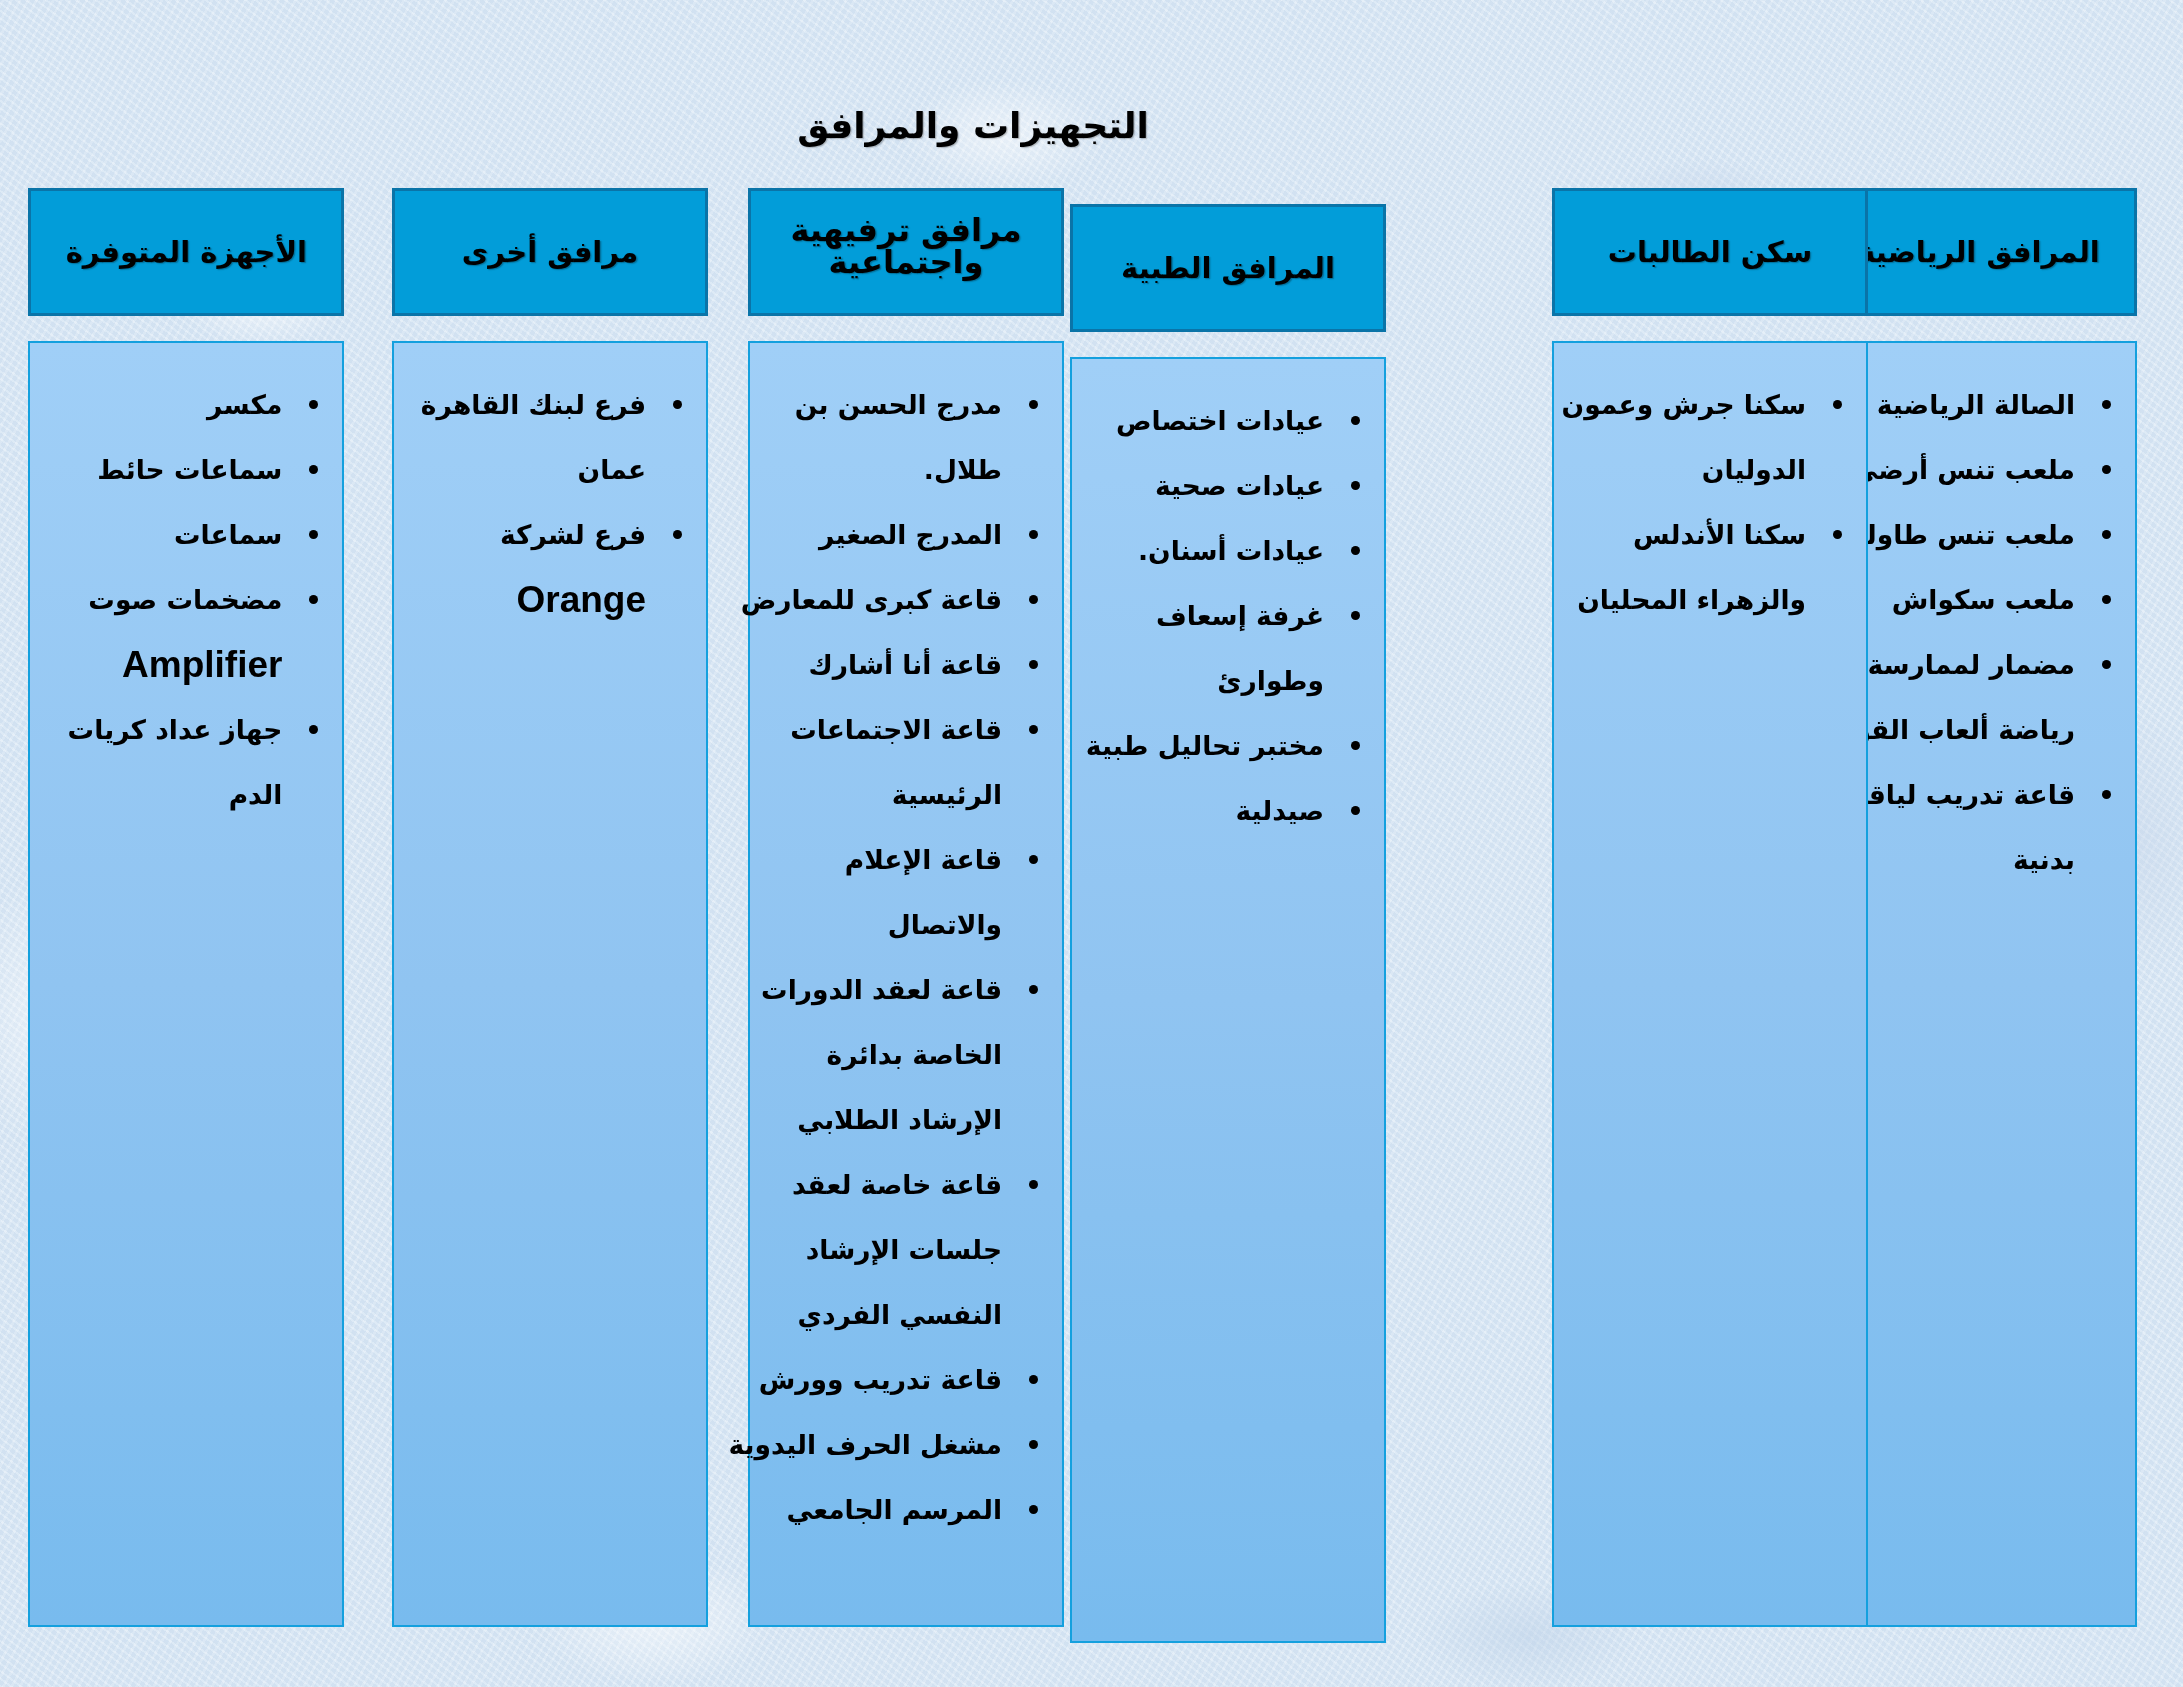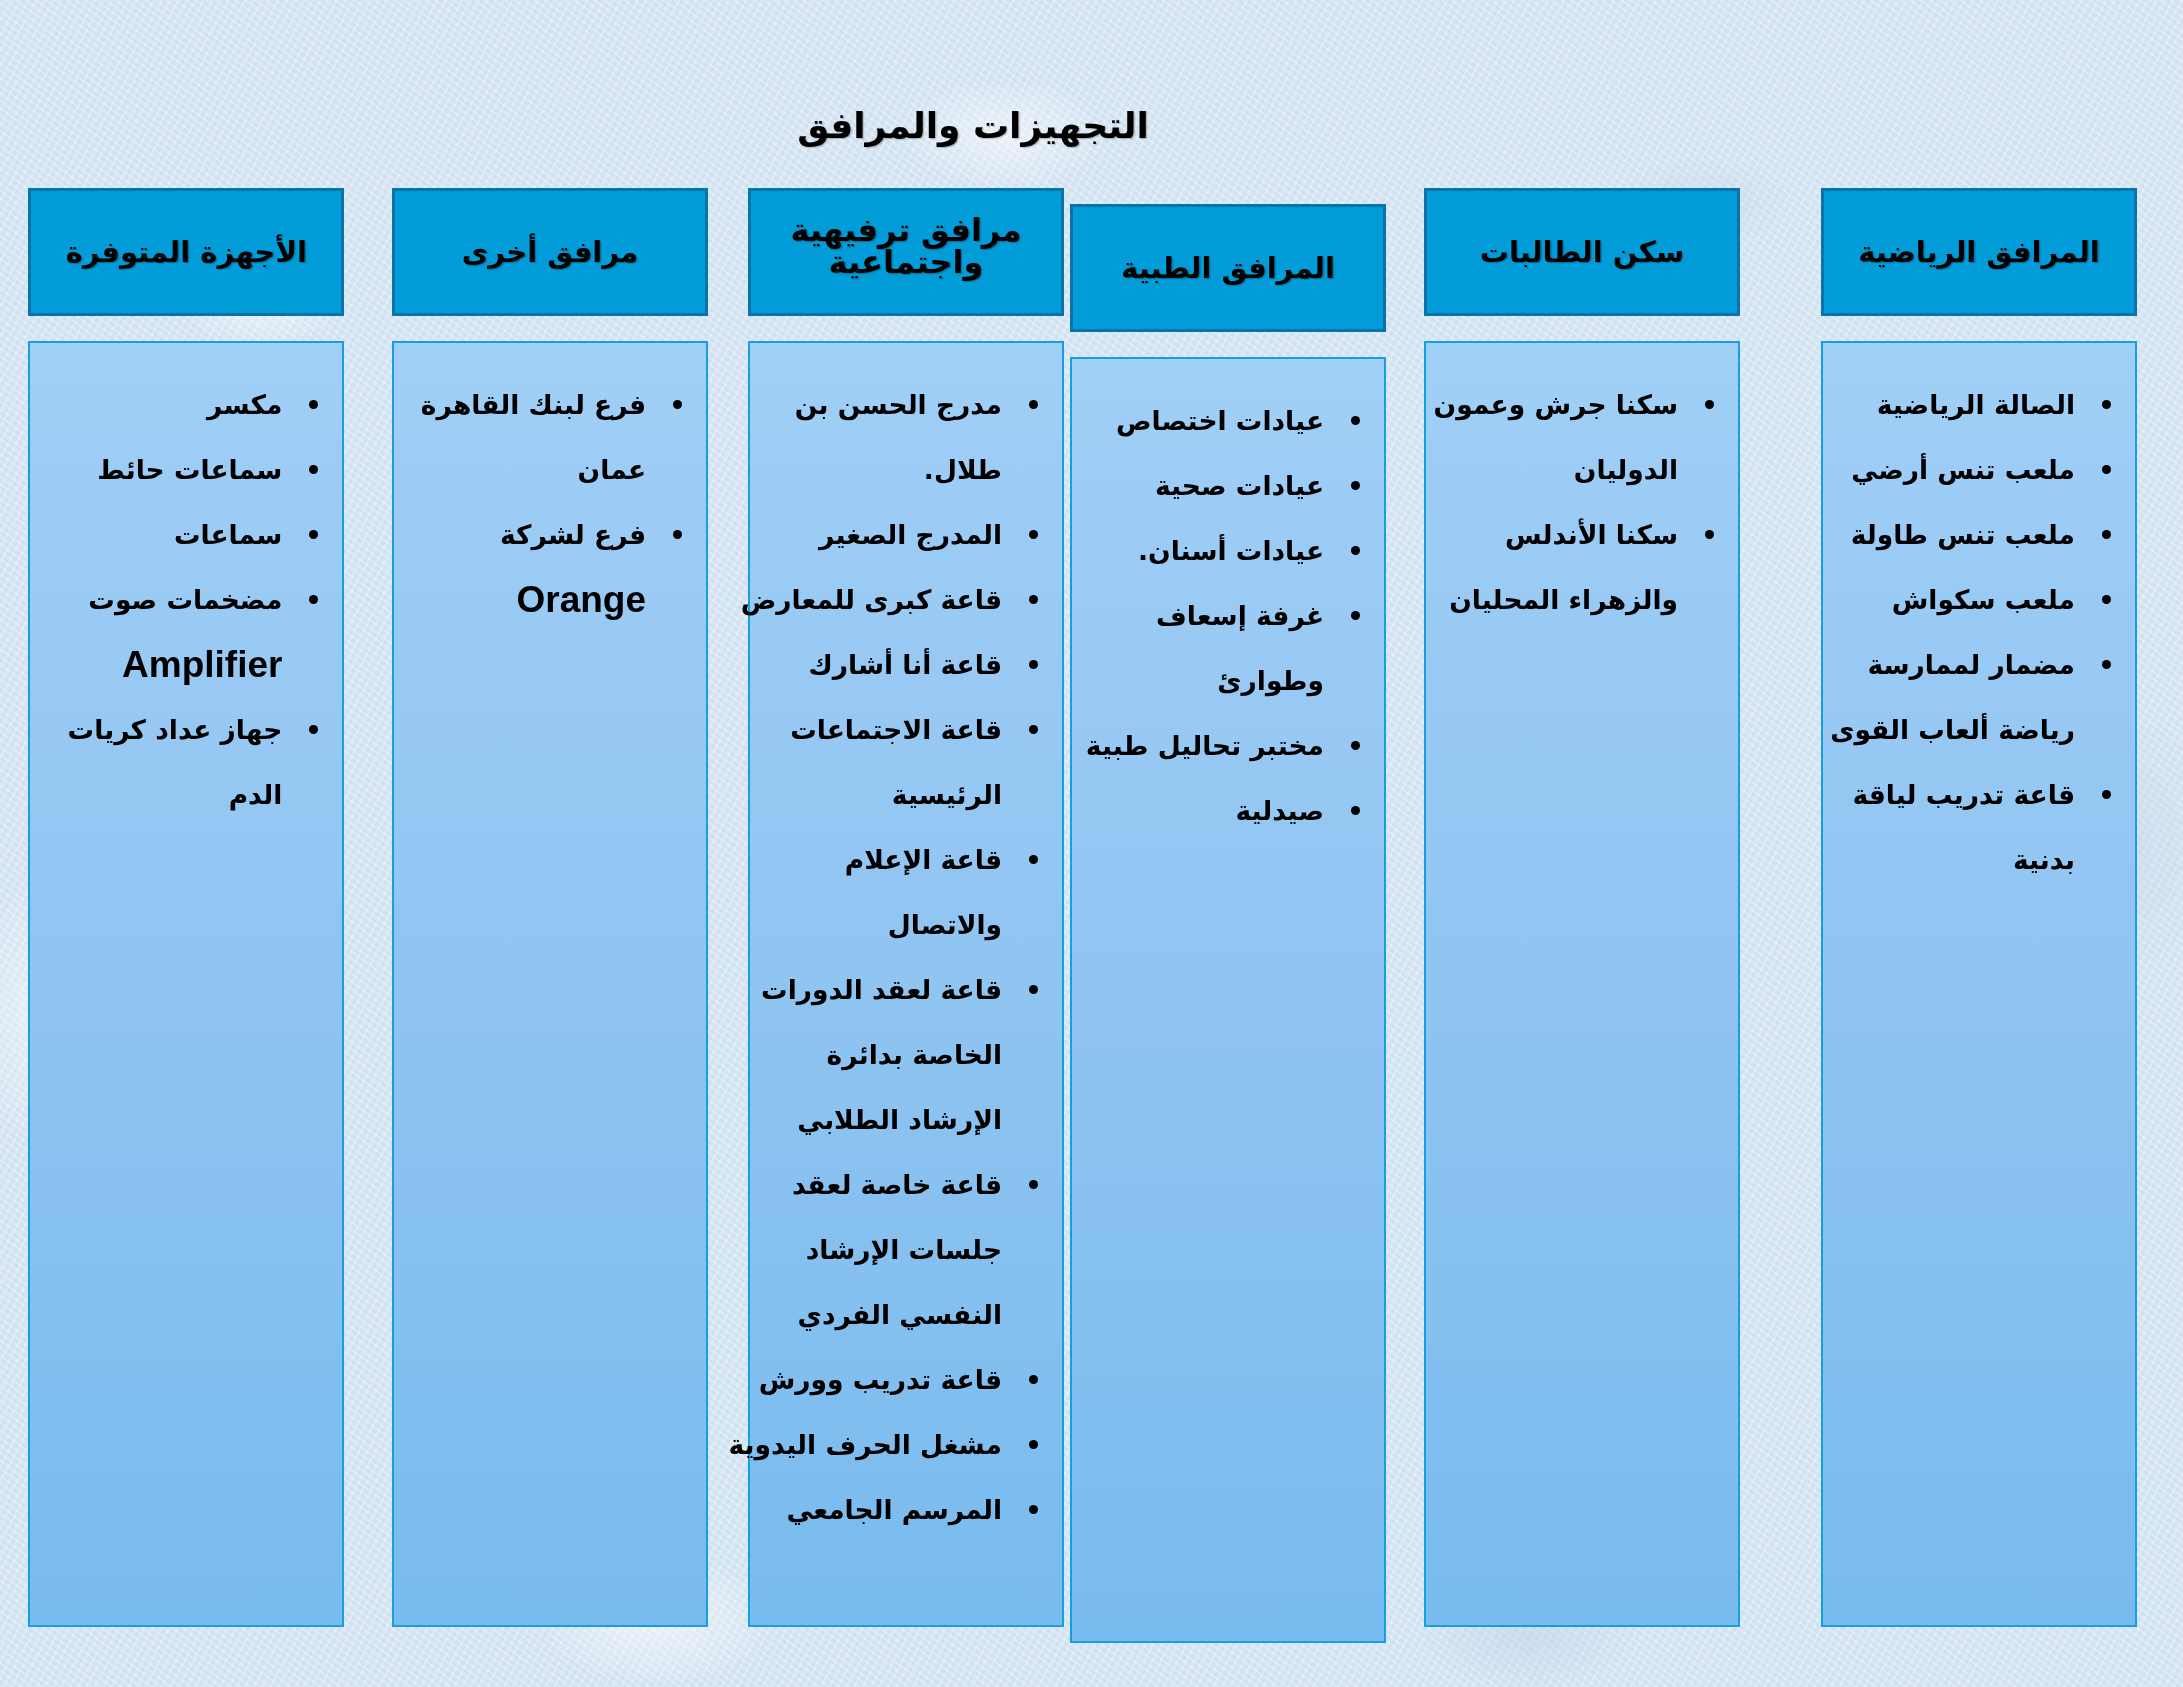--- a/index.html
+++ b/index.html
@@ -39,21 +39,21 @@
       text-shadow: 1.3px 1.3px 1.3px rgba(0,0,0,0.25);
       line-height: 53px;
     }
 
     .column {
       position: absolute;
       top: 188px;
       width: 316px;
     }
     .col-0 { left: 1821px; }
-    .col-1 { left: 1424px; }
+    .col-1 { left: 1552px; }
     .col-2 { left: 1070px; margin-top: 16px; }
     .col-3 { left: 748px; }
     .col-4 { left: 392px; }
     .col-5 { left: 28.4px; }
 
     .header-box {
       box-sizing: border-box;
       width: 316px;
       height: 128px;
       background: #029dd9;

